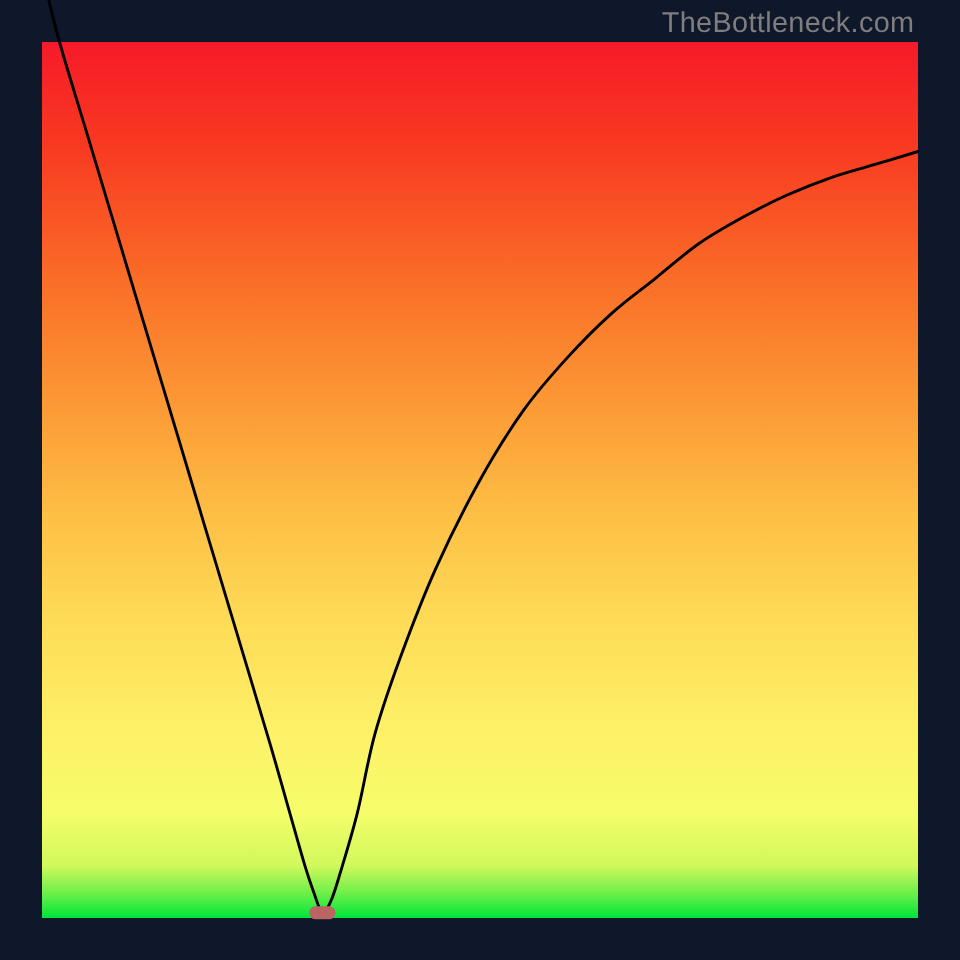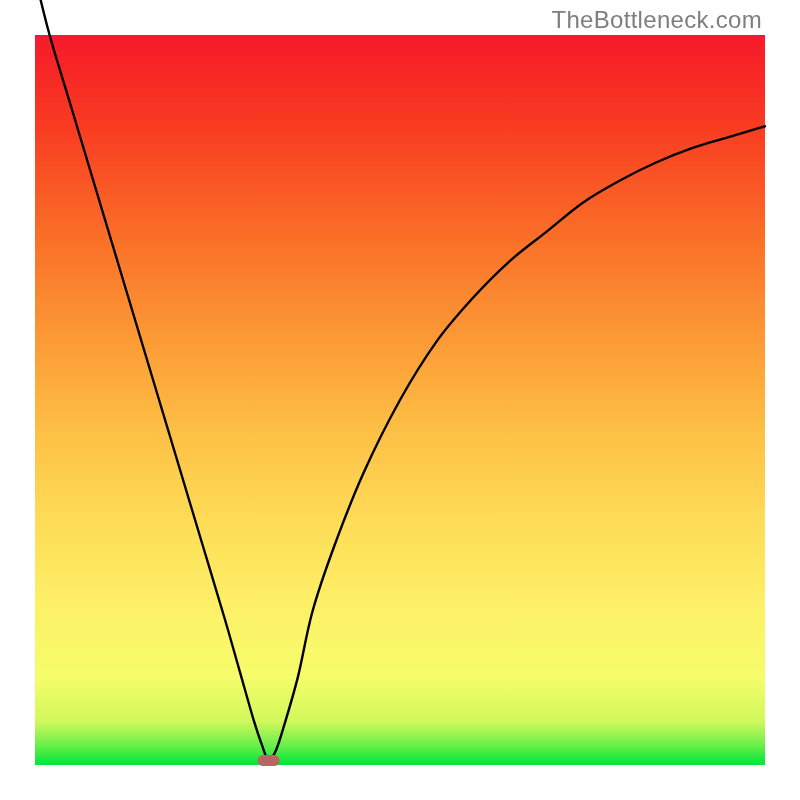--- a/index.html
+++ b/index.html
@@ -7,21 +7,21 @@
     width: 800px;
     height: 800px;
     background: #000;
     font-family: Arial, sans-serif;
     position: relative;
     overflow: hidden;
   }
   .outer-frame {
     position: absolute;
     inset: 0;
-    background: #ffffff;
+    background: #0f172a;
     text-align: center;
   }
   .plot-area {
     position: absolute;
     left: 35px;
     top: 35px;
     width: 730px;
     height: 730px;
     background: linear-gradient(to top,
       #00e53a 0%,

